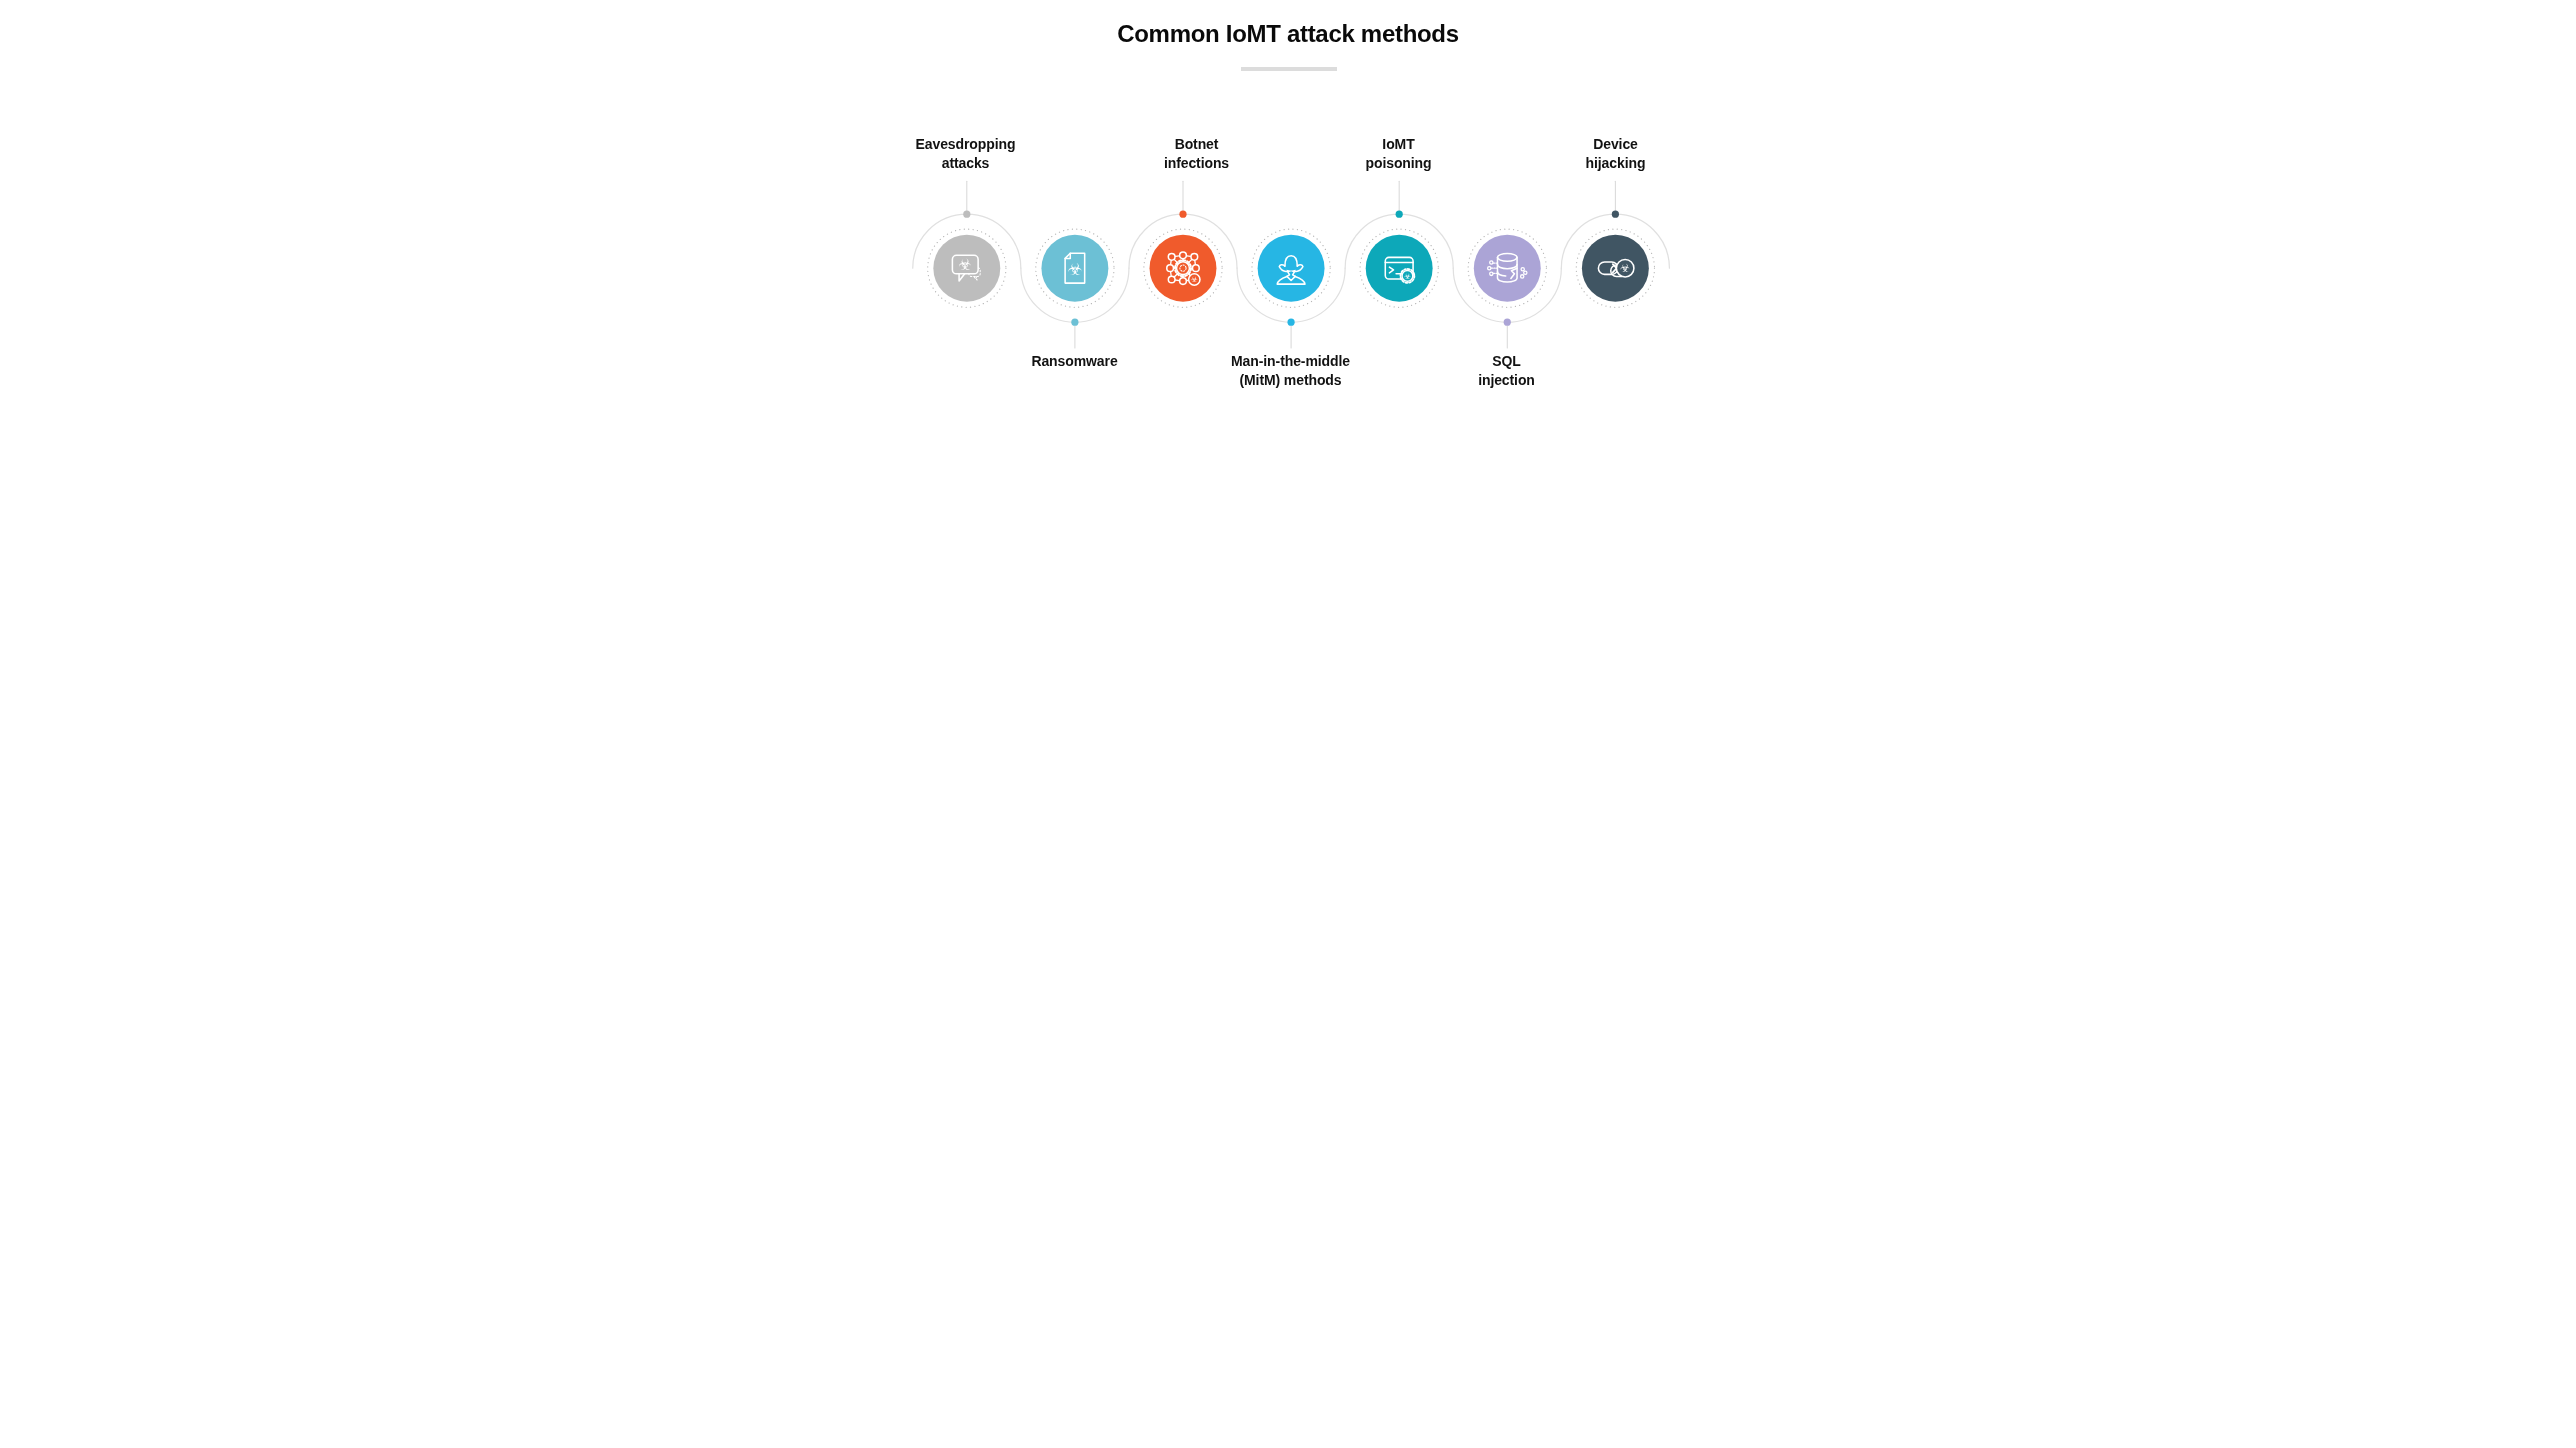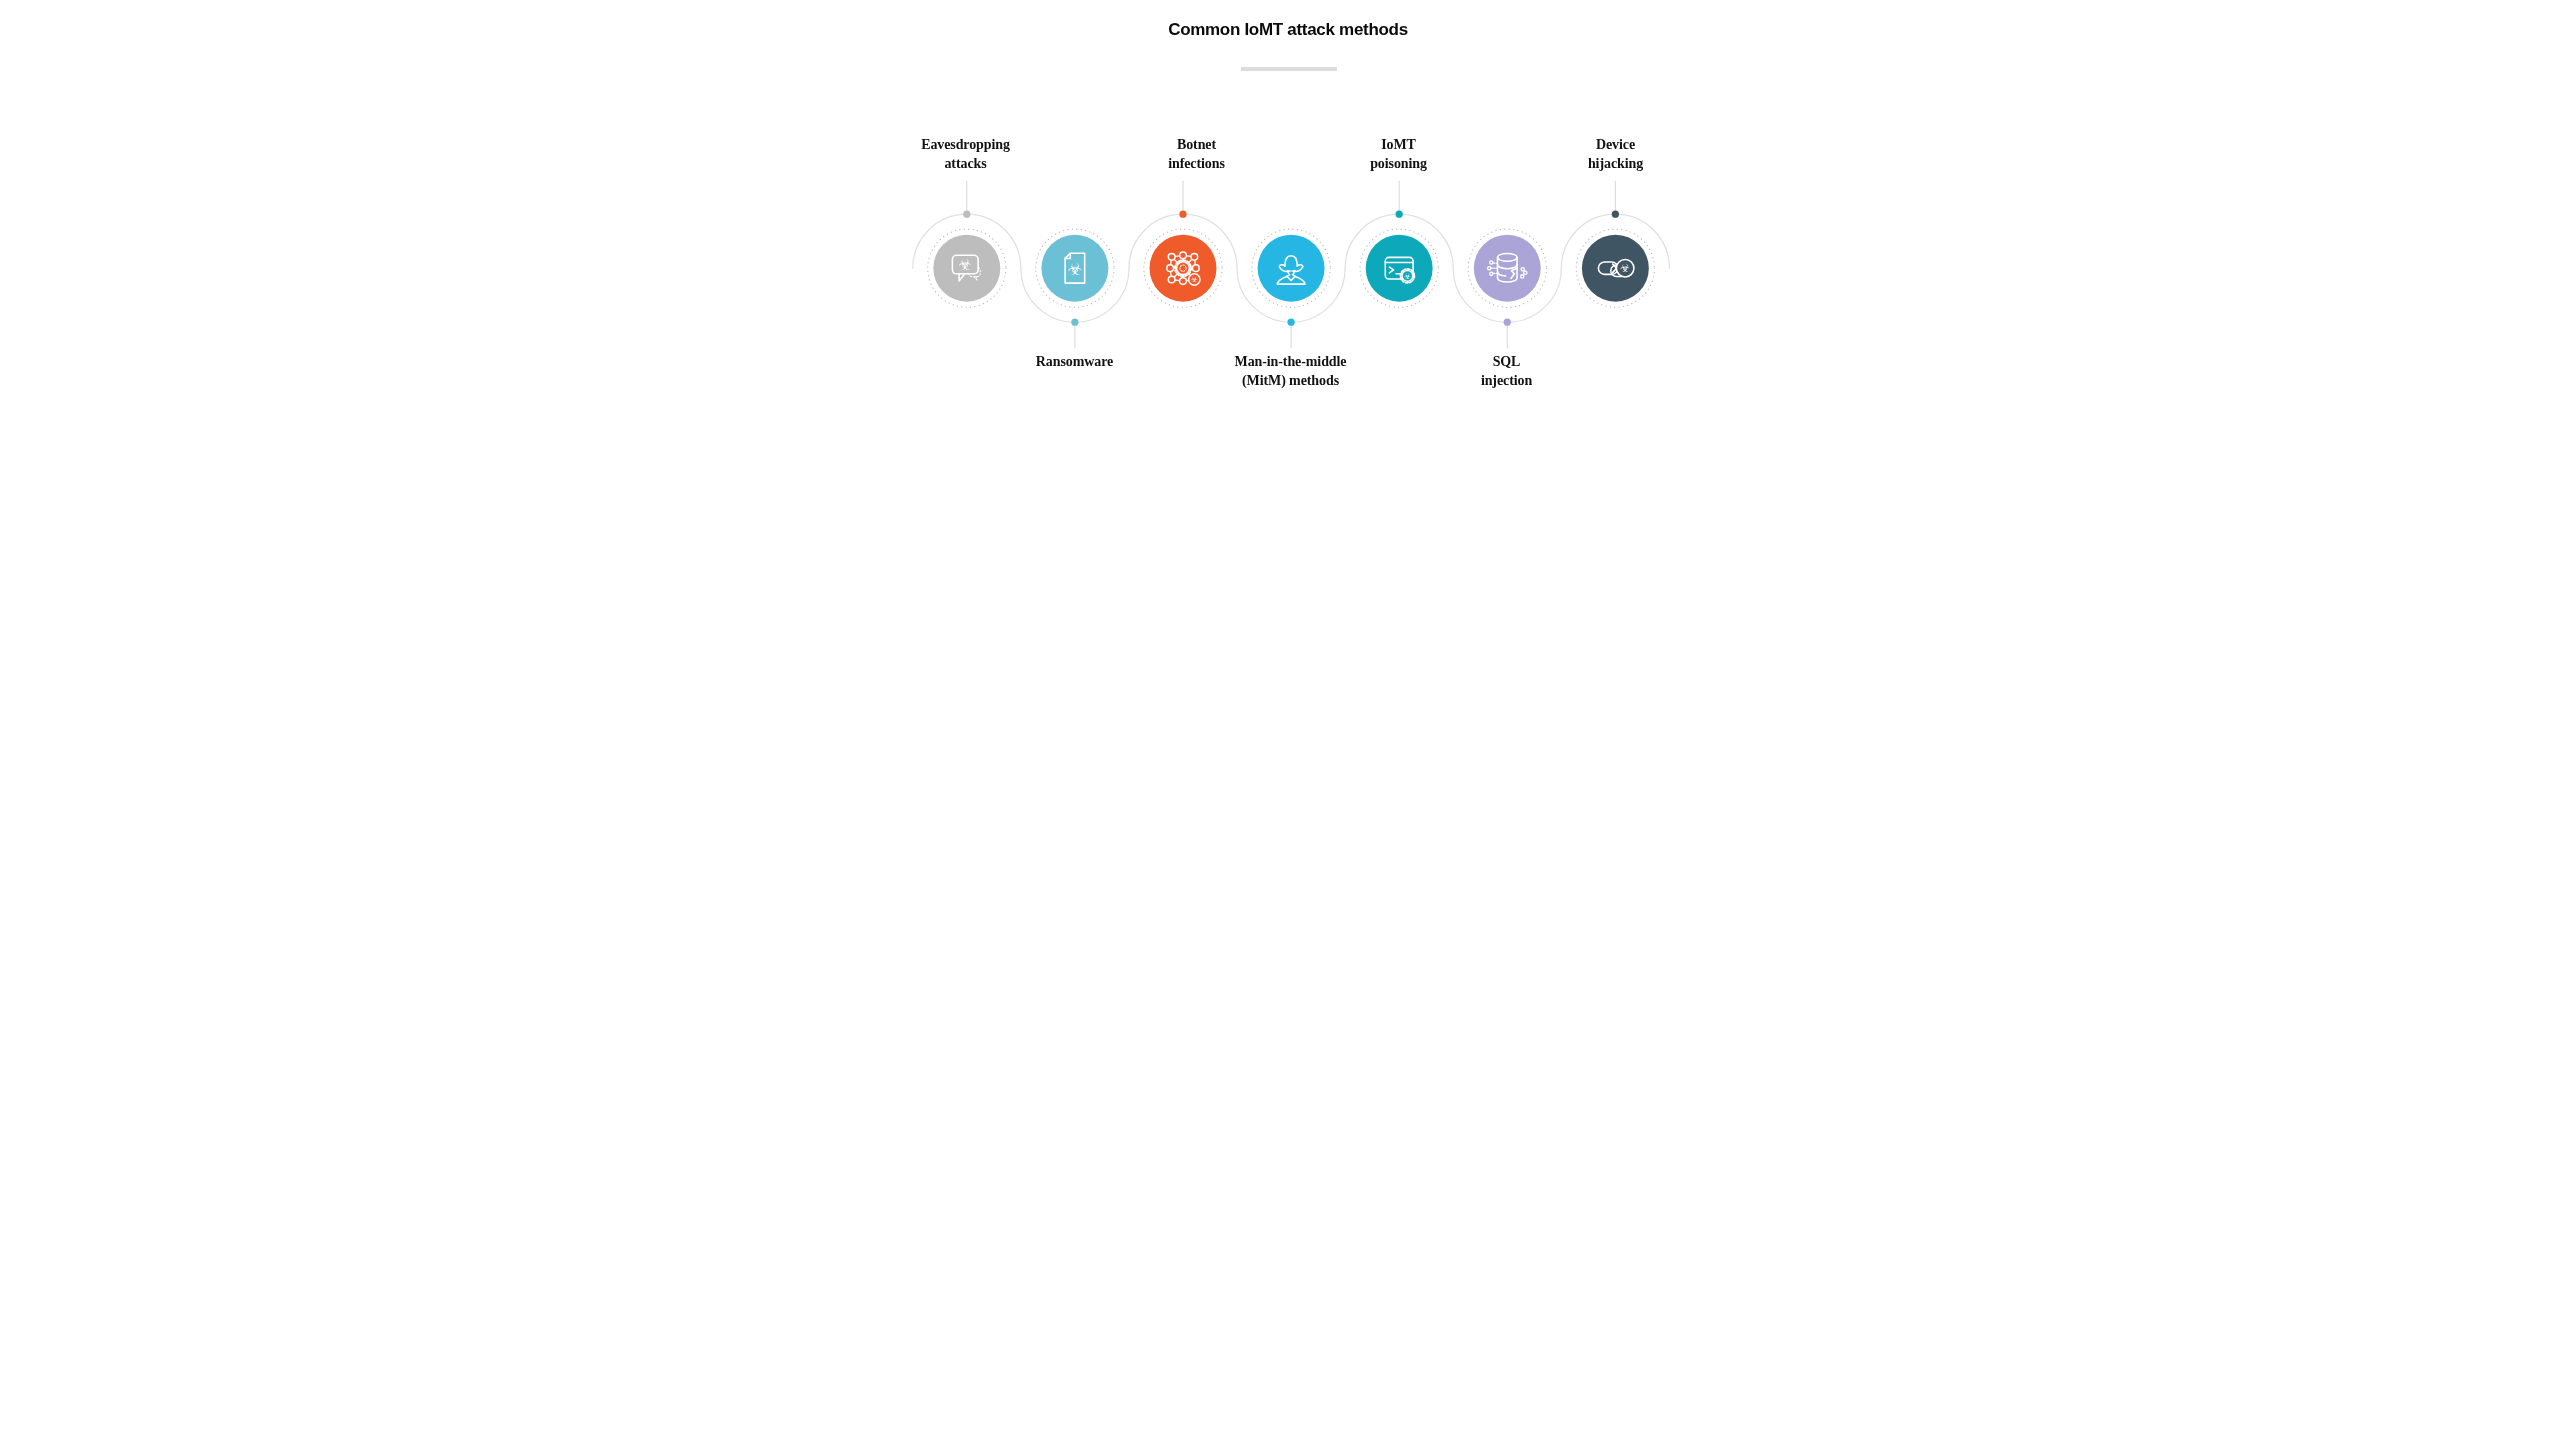--- a/index.html
+++ b/index.html
@@ -2,31 +2,31 @@
 <html style="font-size:8.2px"><head>
 <meta charset="utf-8">
 <style>
   html,body { margin:0; padding:0; background:#ffffff; }
   .stage {
     position:relative; width:808px; height:454px; background:#ffffff;
     font-family:"Liberation Sans", sans-serif; overflow:hidden; margin:0 auto;
   }
   .title {
     position:absolute; top:19.6px; left:0; width:100%; text-align:center;
-    font-size:17px; line-height:1.15; font-weight:800; color:#0a0a0a; letter-spacing:-0.3px;
+    font-size:24px; line-height:1.15; font-weight:800; color:#0a0a0a; letter-spacing:-0.3px;
   }
   .divider { position:absolute; top:67px; left:357px; width:96px; height:3.6px; background:#dcdcdc; }
   .canvas-svg { position:absolute; left:0; top:0; width:808px; height:454px; }
   .label {
     position:absolute; width:175px; margin-left:-88px; text-align:center;
     font-size:14px; line-height:19px; font-weight:700; color:#121212; letter-spacing:-0.1px;
   }
   .label.above { bottom:281px; }
   .label.below { top:352px; }
-  .label span { display:block;font-family:Liberation Serif, serif; }
+  .label span { display:block; }
   svg text.bio { font-family:"DejaVu Sans", sans-serif; fill:#ffffff; }
 </style>
 </head>
 <body>
 
 <div class="stage">
 
   <div class="title">Common IoMT attack methods</div>
   <div class="divider"></div>
 

